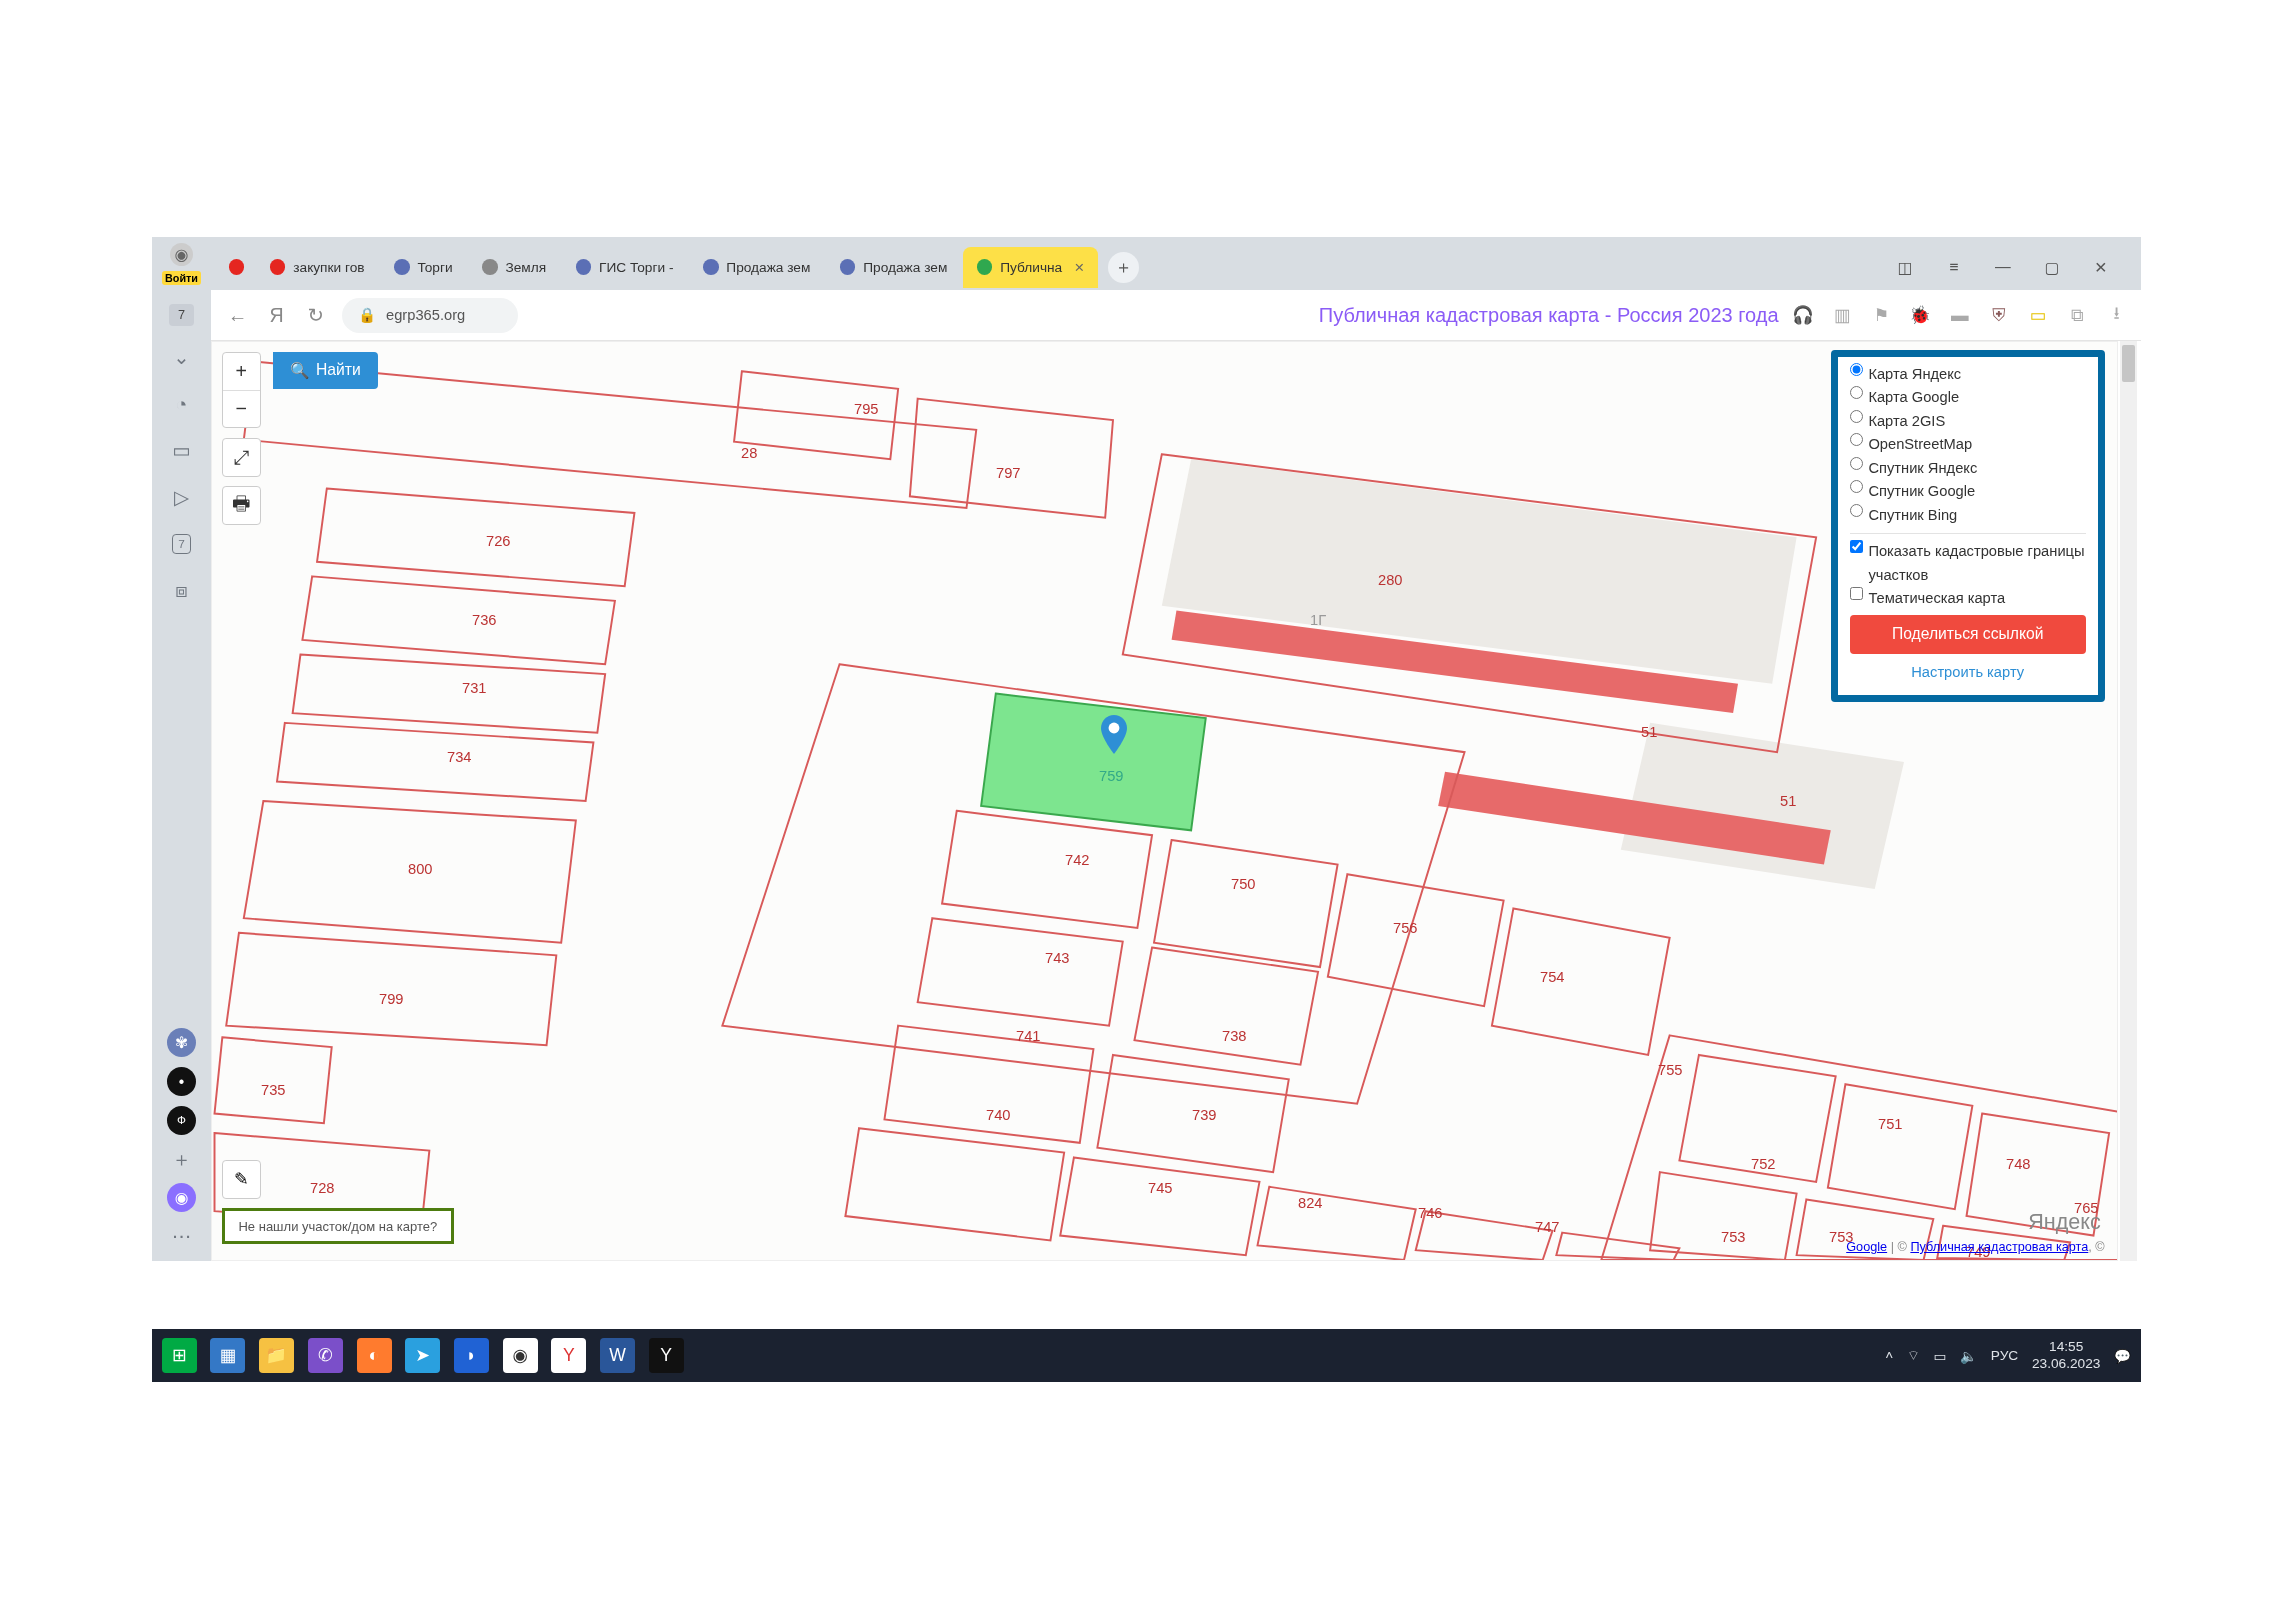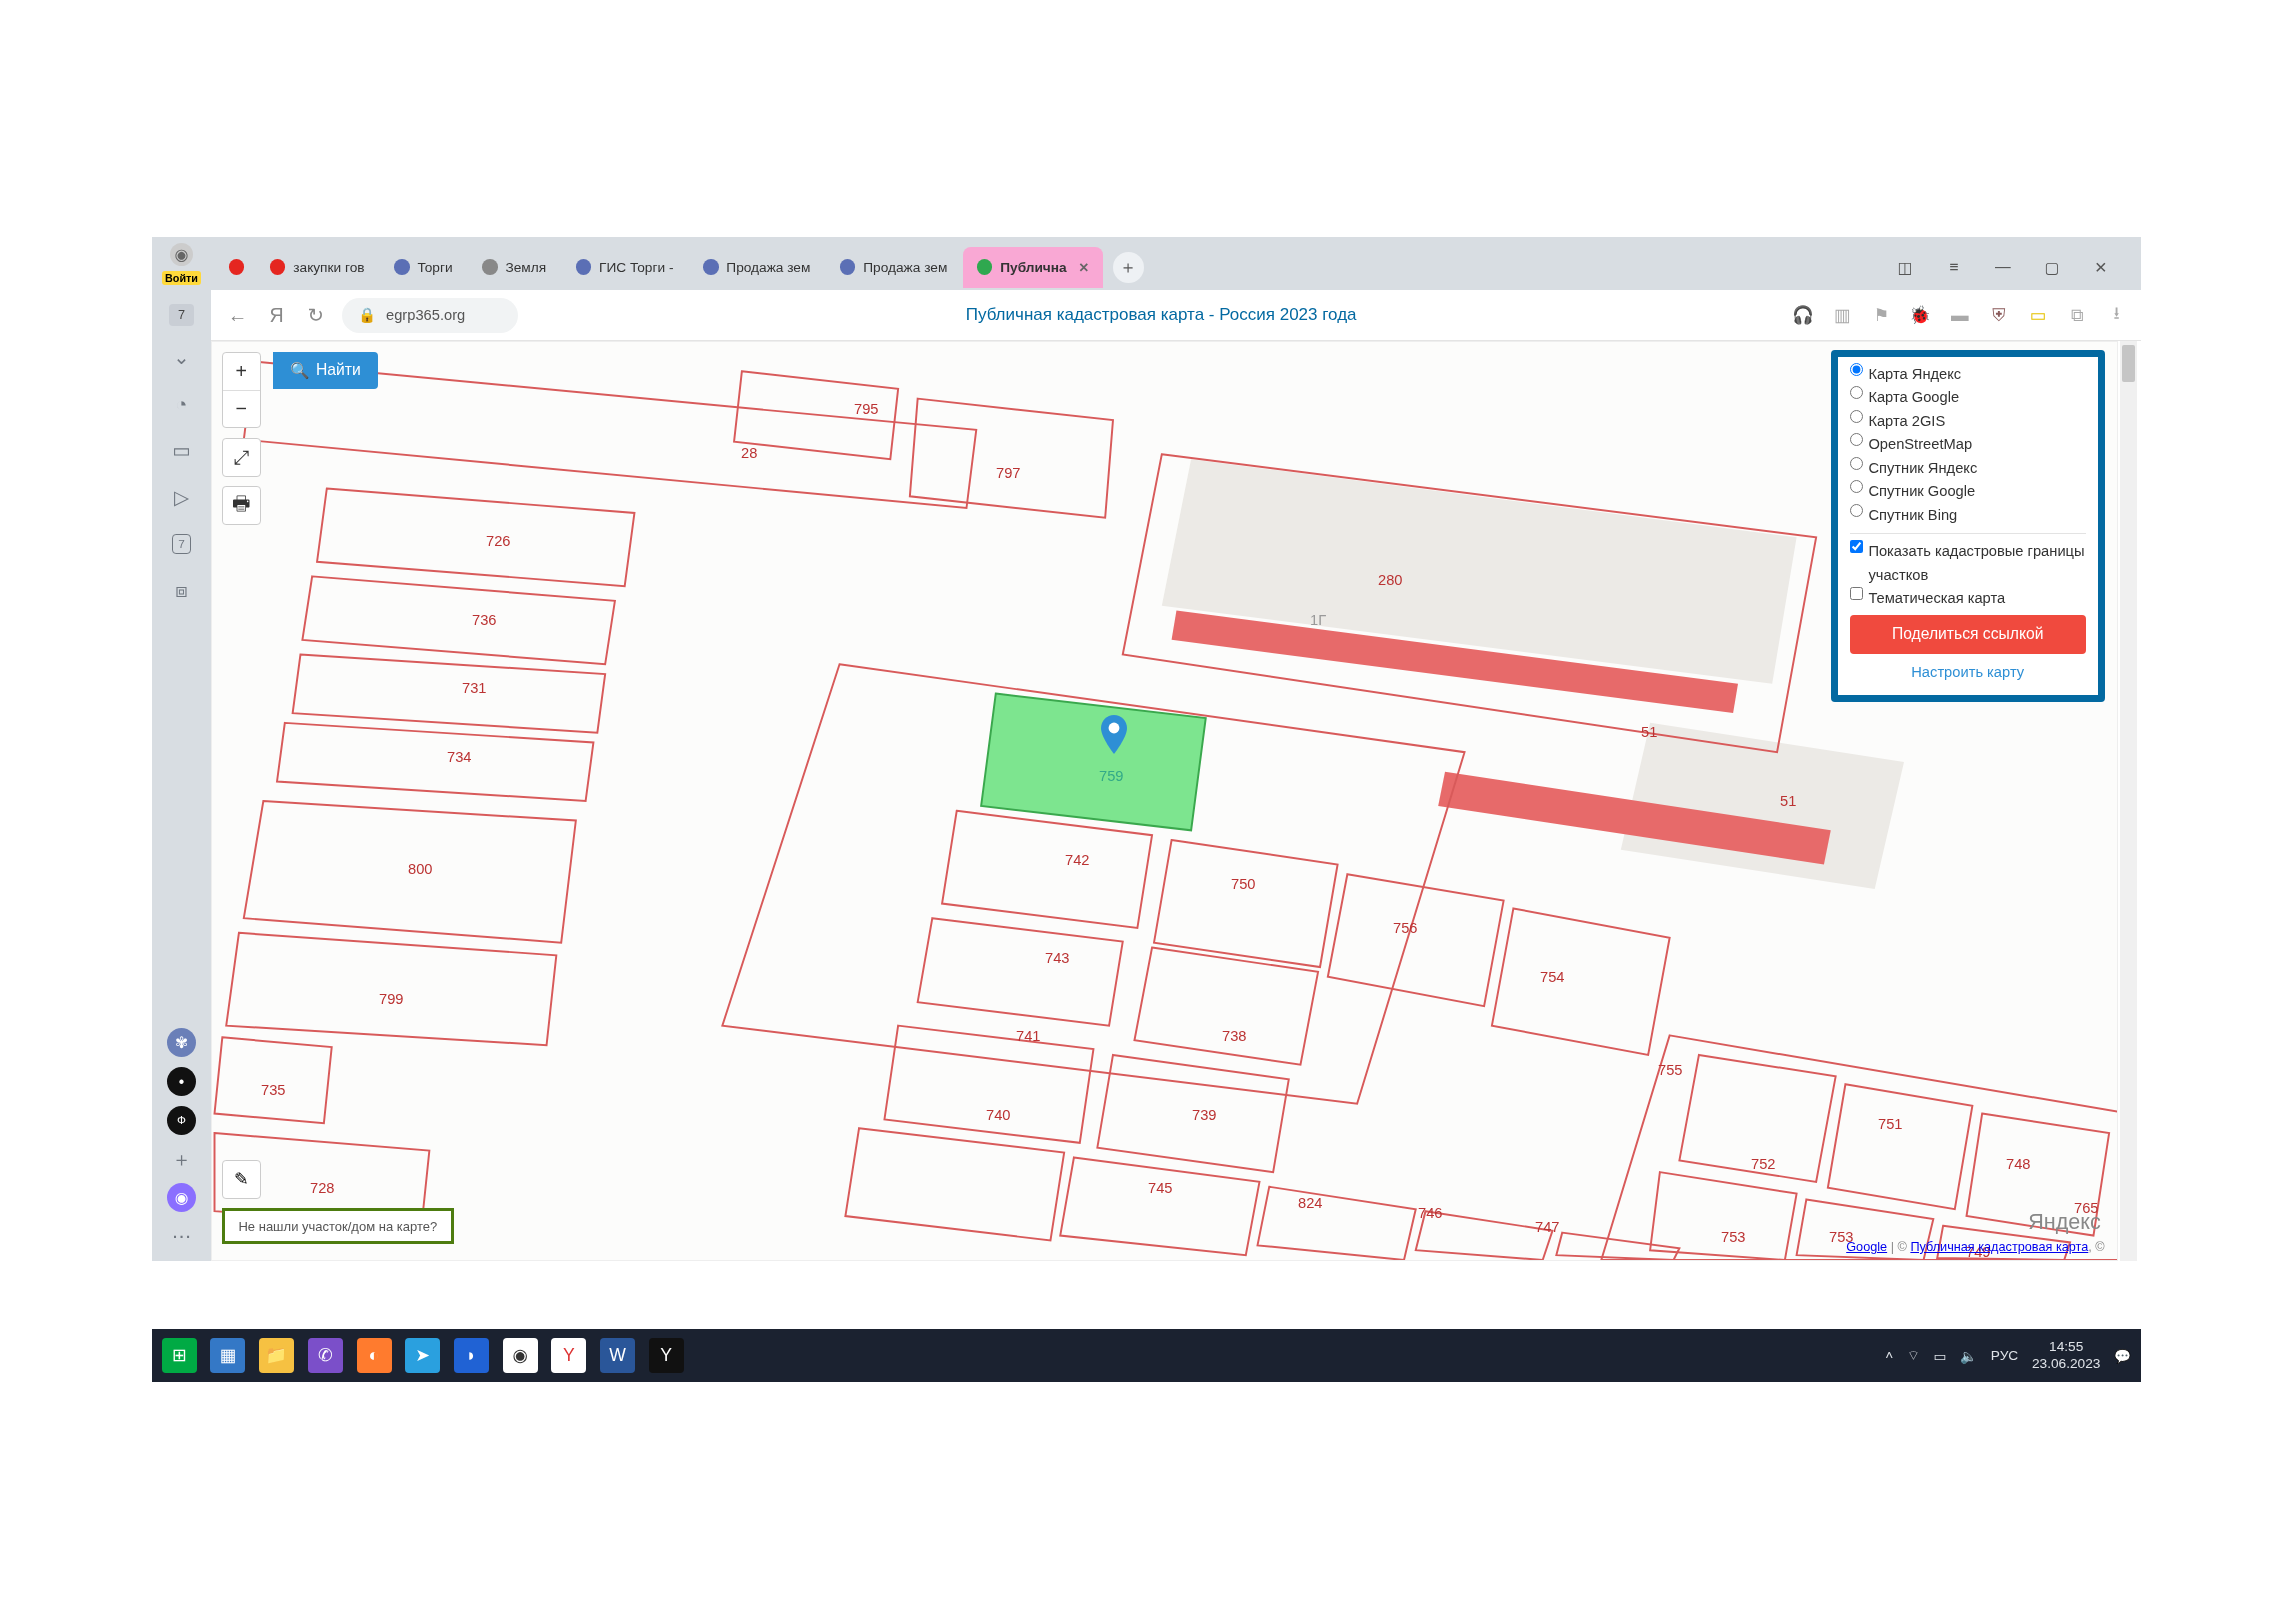--- a/index.html
+++ b/index.html
@@ -11,32 +11,32 @@
   .sidebar-left .login-btn { width: 43px; text-align: center; }
   .sidebar-left .avatar { width: 23.5px; height: 23.5px; border-radius: 50%; background: #ccc; margin: 0 auto 2px; display: flex; align-items: center; justify-content: center; color:#666;}
   .sidebar-left .login-label { font-size: 10.8px; background: #ffd93b; border-radius: 2.9px; padding: 1px 2.9px; font-weight:bold;}
   .sidebar-left .side-ic { width: 29px; height: 29px; display:flex; align-items:center; justify-content:center; color:#707780; font-size:19.6px;}
   .sidebar-left .count-badge { width:25.5px; height:21.6px; background:#c9ced5; border-radius:3.9px; font-size:12.7px; color:#444; display:flex;align-items:center;justify-content:center;}
   .sidebar-left .bottom { position:absolute; bottom:9.8px; width:100%; display:flex; flex-direction:column; align-items:center; gap:9.8px;}
   .sidebar-left .round-ic { width:29px; height:29px; border-radius:50%; display:flex;align-items:center;justify-content:center; font-size:15.7px; color:#fff;}
 
   .tab-strip { position:absolute; left:59px; top:0; right:0; height:60px; background:#d8dde2; display:flex; align-items:center; padding:0 7.8px; gap:2px;}
   .tab { height:41px; padding:0 13.7px; display:flex; align-items:center; gap:7.8px; font-size:13.7px; color:#333; border-radius:7.8px 7.8px 0 0; max-width:196px; overflow:hidden; white-space:nowrap;}
-  .tab.active { background:#f9a8d4;font-weight:bold; }
+  .tab.active { background:#fde047; }
   .tab .tab-fav { width:15.7px; height:15.7px; border-radius:50%; display:inline-block; flex-shrink:0;}
   .tab .close { color:#666; font-size:12.7px; margin-left:3.9px;}
   .tab.pinned { padding:0 9.8px; }
   .newtab-btn { width:31px; height:31px; border-radius:50%; background:#eef1f4; color:#555; display:flex;align-items:center;justify-content:center; font-size:17.6px; margin-left:7.8px;}
   .window-controls { margin-left:auto; display:flex; gap:23.5px; padding-right:19.6px;}
   .window-controls .wc { width:25.5px; height:25.5px; display:flex;align-items:center;justify-content:center; color:#555; font-size:15.7px;}
 
   .addr-bar { position:absolute; left:59px; top:53px; right:0; height:51px; background:#fff; display:flex; align-items:center; padding:0 13.7px; gap:13.7px; border-bottom:1px solid #e4e4e4;}
   .addr-bar .nav-ic { color:#888; font-size:19.6px; display:flex; align-items:center; justify-content:center; width:25.5px;}
   .addr-field { flex:0 0 auto; display:flex; align-items:center; gap:9.8px; background:#f1f3f4; height:35px; border-radius:17.6px; padding:0 15.7px; color:#555; font-size:14.7px; min-width:176px;}
-  .addr-title { flex:1; text-align:center; font-size:17px; color:#0369a1; padding-left:11.8px;}
+  .addr-title { flex:1; text-align:right; font-size:20px; color:#8b5cf6; padding-left:11.8px;}
   .addr-icons { display:flex; gap:17.6px; align-items:center;}
   .addr-icons .ai { width:21.6px; height:21.6px; display:flex;align-items:center;justify-content:center; color:#aaa; font-size:17.6px;}
 
   
   .map-viewport { position:absolute; left:59px; top:104px; right:23.5px; bottom:121px; background:#fcfcfb; overflow:hidden; border:1px solid #eee;}
 
   .map-controls-tl { position:absolute; top:9.8px; left:9.8px; display:flex; flex-direction:column; gap:9.8px;}
   .mc-box { width:39px; background:#fff; border:1px solid #ccc; border-radius:3.9px; display:flex; flex-direction:column; align-items:center; font-size:19.6px; color:#333;}
   .mc-box .mc-btn { height:37px; width:100%; display:flex;align-items:center;justify-content:center; cursor:pointer;}
   .mc-box .mc-btn + .mc-btn { border-top:1px solid #ddd;}

